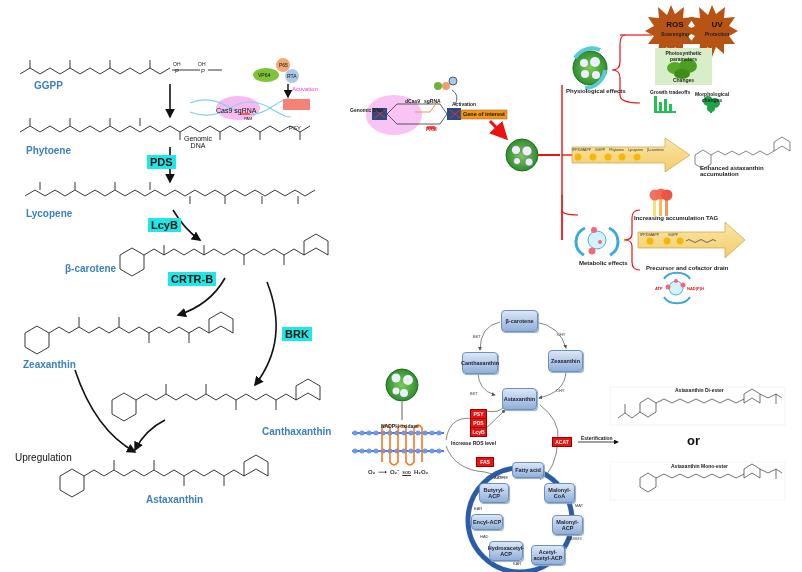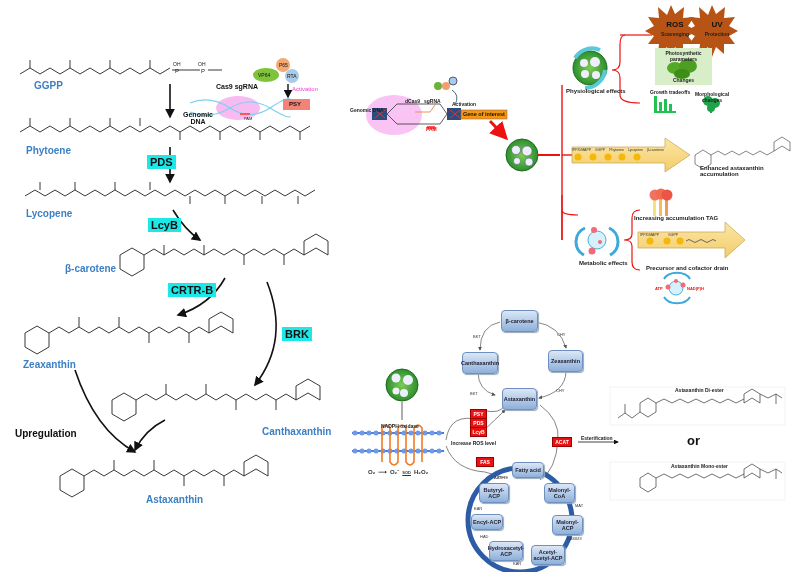--- a/index.html
+++ b/index.html
@@ -1,20 +1,20 @@
 <!DOCTYPE html>
 <html><head>
 <meta charset="utf-8">
 <style>
   html,body{margin:0;padding:0;background:#fff;}
   body{width:802px;height:572px;position:relative;overflow:hidden;font-family:"Liberation Sans",sans-serif;}
   .abs{position:absolute;}
   .lbl-blue{color:#3b7fc4;font-weight:bold;font-size:10px;}
   .lbl-enz{background:#1ee7e7;color:#111;font-weight:bold;font-size:11px;padding:1px 3px;}
-  .lbl-black{color:#111;font-weight:bold;}
+  .lbl-black{color:#111;font-weight:normal;margin-top:24px;}
   .tiny{font-size:5px;font-weight:bold;color:#222;}
   .small{font-size:6px;font-weight:bold;color:#222;}
   .box{position:absolute;background:linear-gradient(#dbe7f6,#8fb0da);border:1px solid #6e8fc0;border-radius:4px;font-size:5.5px;font-weight:bold;color:#223;display:flex;align-items:center;justify-content:center;text-align:center;box-shadow:1px 1px 1px #9ab;}
   .redbox{position:absolute;background:#ee1111;color:#fff;font-size:5px;font-weight:bold;display:flex;align-items:center;justify-content:center;border:1px solid #900;}
   svg{position:absolute;left:0;top:0;}
 </style>
 </head>
 <body>
 
 <svg width="802" height="572">
@@ -328,21 +328,21 @@
 <div class="abs lbl-blue" style="left:34px;top:80px">GGPP</div>
 <div class="abs lbl-blue" style="left:26px;top:145px">Phytoene</div>
 <div class="abs lbl-blue" style="left:26px;top:208px">Lycopene</div>
 <div class="abs lbl-blue" style="left:65px;top:263px">β-carotene</div>
 <div class="abs lbl-blue" style="left:23px;top:359px">Zeaxanthin</div>
 <div class="abs lbl-blue" style="left:262px;top:426px">Canthaxanthin</div>
 <div class="abs lbl-blue" style="left:146px;top:494px">Astaxanthin</div>
 
 <div class="abs lbl-enz" style="left:147px;top:155px">PDS</div>
 <div class="abs lbl-enz" style="left:148px;top:218px">LcyB</div>
-<div class="abs lbl-enz" style="left:168px;top:283px">CRTR-B</div>
+<div class="abs lbl-enz" style="left:168px;top:272px">CRTR-B</div>
 <div class="abs lbl-enz" style="left:282px;top:327px">BRK</div>
 <div class="abs lbl-black" style="left:15px;top:428px;font-size:10px">Upregulation</div>
 
 <div class="abs" style="left:173px;top:61px;font-size:5px;color:#222">OH</div>
 <div class="abs" style="left:198px;top:61px;font-size:5px;color:#222">OH</div>
 <div class="abs" style="left:175px;top:68px;font-size:6px;color:#222">P</div>
 <div class="abs" style="left:201px;top:68px;font-size:6px;color:#222">P</div>
 
 <div class="abs lbl-black" style="left:216px;top:83px;font-size:7px">Cas9  sgRNA</div>
 <div class="abs" style="left:258px;top:72px;font-size:5px;color:#111">VP64</div>

